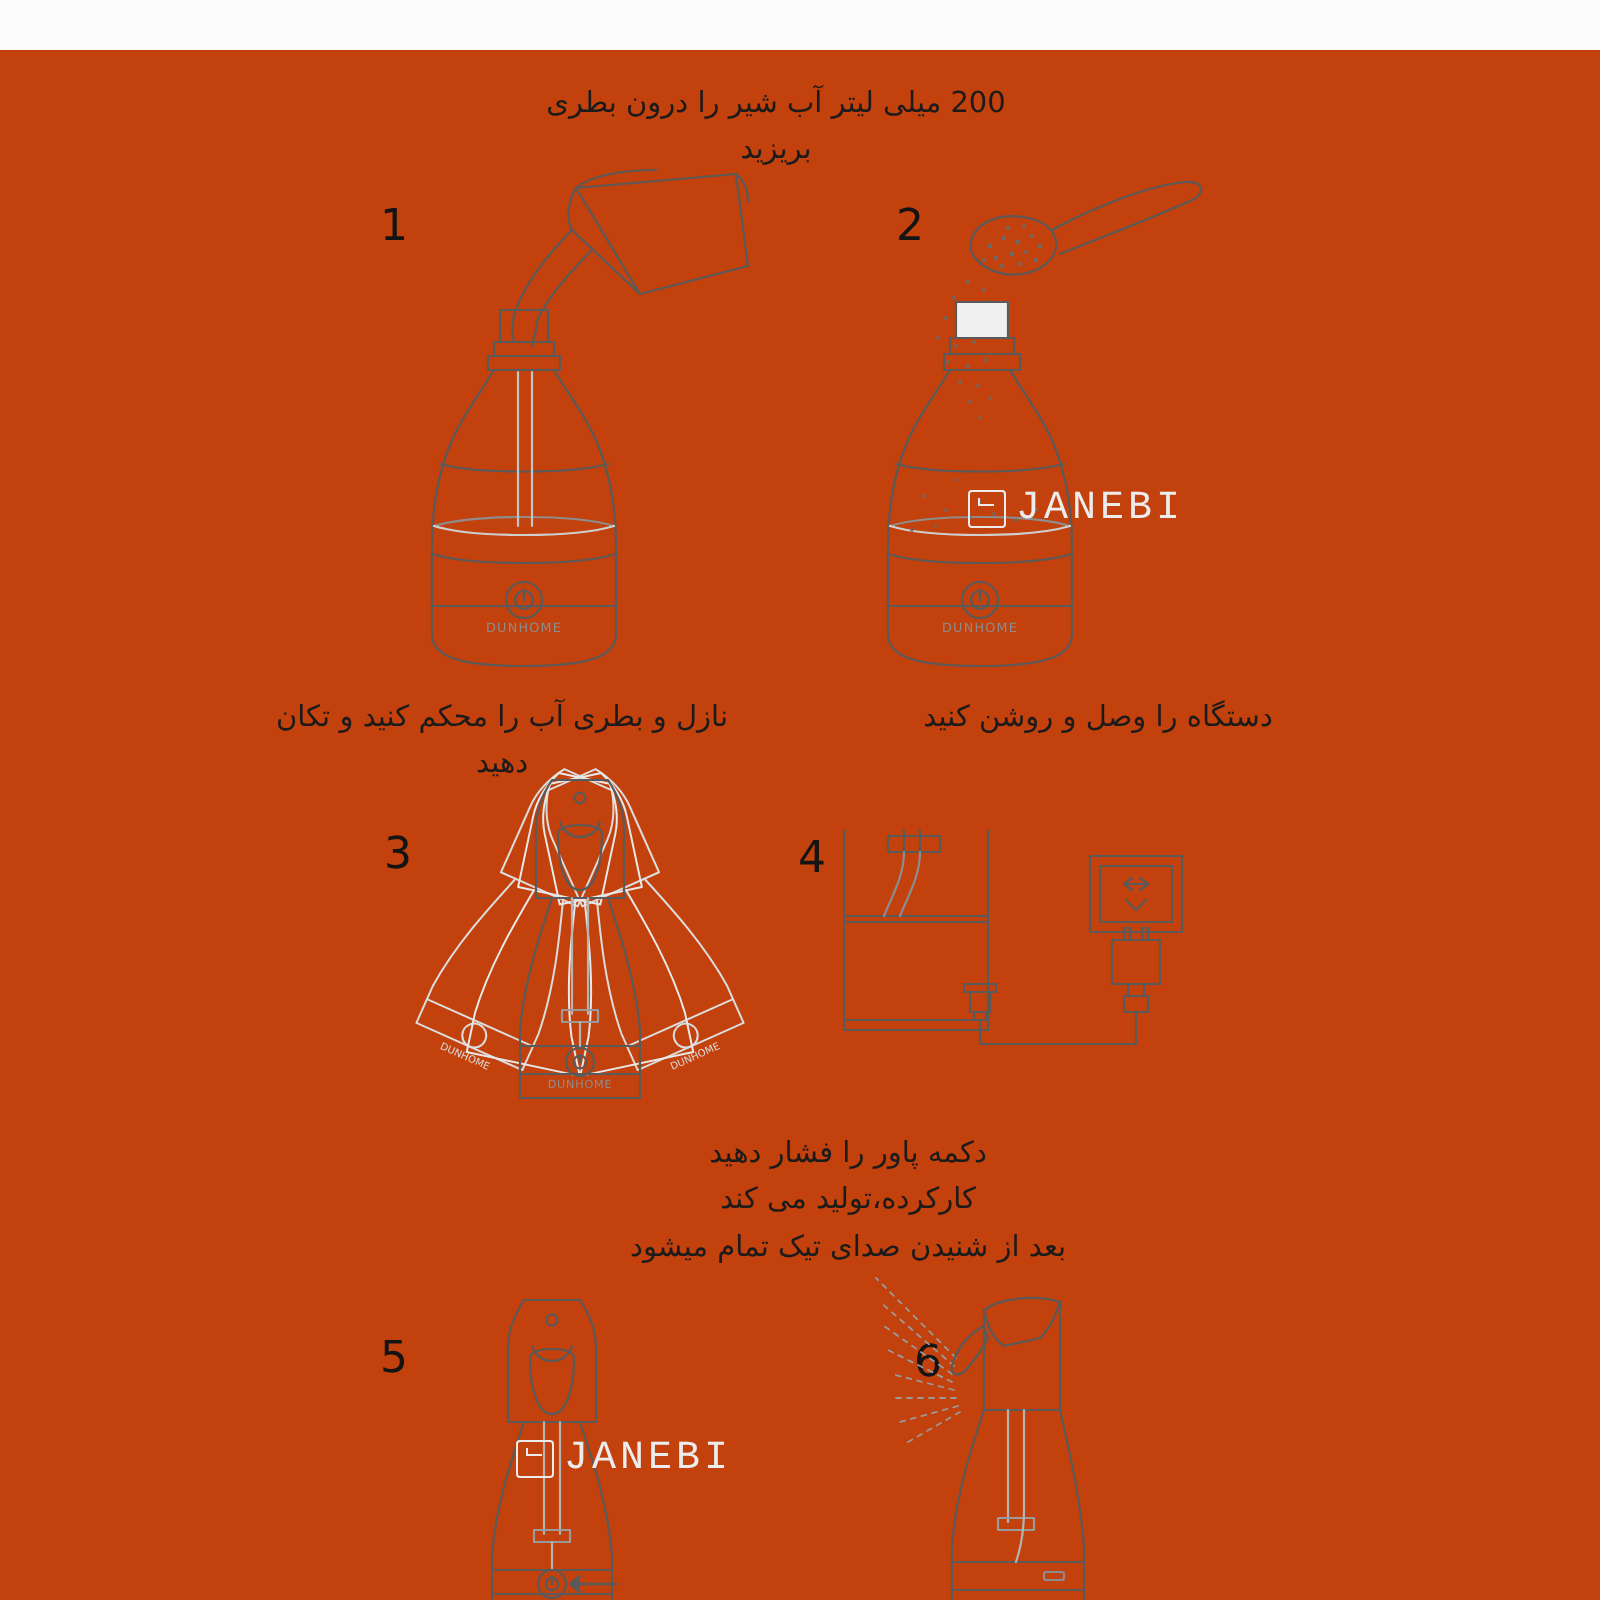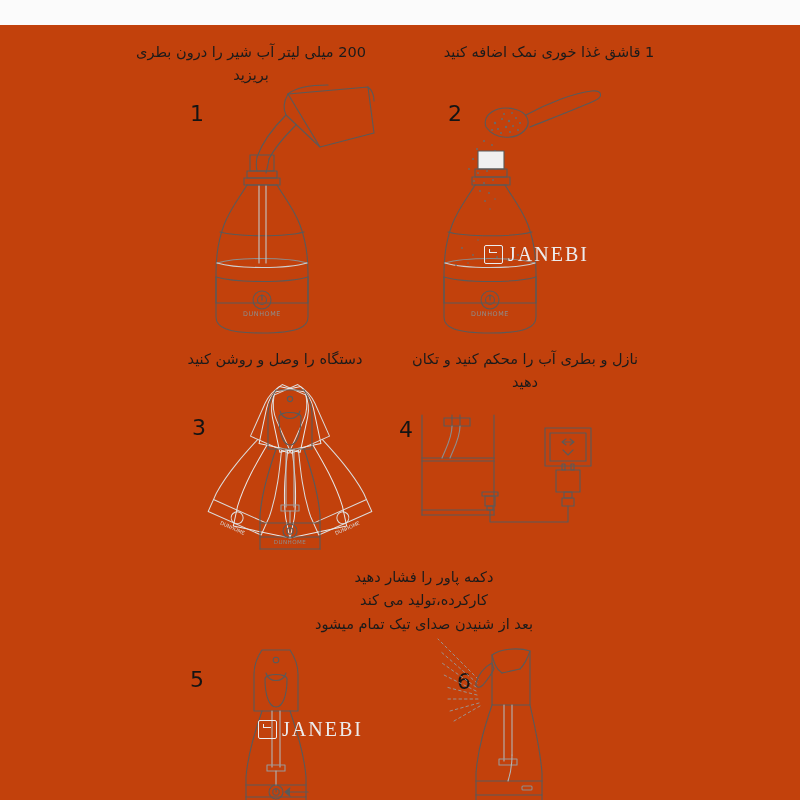--- a/index.html
+++ b/index.html
@@ -52,21 +52,21 @@
     font-size: 22px;
     color: #141414;
     font-weight: 400;
     line-height: 1;
   }
   .art {
     position: absolute;
   }
   .wm {
     position: absolute;
-    font-family: Liberation Serif, serif;
+    font-family: Liberation Mono, monospace;
     font-size: 20px;
     letter-spacing: 2px;
     color: #ececed;
     user-select: none;
     pointer-events: none;
     display: flex;
     align-items: center;
     gap: 5px;
   }
   .wm .wm-mark {
@@ -87,21 +87,20 @@
   }
   svg { display: block; overflow: visible; }
 </style>
 </head>
 <body>
 
 <div class="sheet">
 
   <div class="caption-row" style="top:16px;">
     <div class="caption cap-left">200 میلی لیتر آب شیر را درون بطری بریزید</div>
-    <div class="caption cap-right">1 قاشق غذا خوری نمک اضافه کنید</div>
   </div>
 
   <div class="step-num" style="left:190px; top:78px;">1</div>
   <div class="art" style="left:200px; top:60px;">
     <svg width="200" height="250" viewBox="0 0 200 250" fill="none" stroke="#5a5a5a" stroke-width="1.1" stroke-linejoin="round" stroke-linecap="round">
 
       <g>
         <path d="M88 9 L168 2 L174 48 L120 62 Z"></path>
         <path d="M88 9 C 84 16, 83 24, 86 30 L120 62"></path>
         <path d="M168 2 C 172 5, 174 10, 174 16"></path>
@@ -231,22 +230,22 @@
       </g>
     </svg>
   </div>
 
   <div class="wm" style="left:484px; top:218px;">
     <span class="wm-mark"></span>
     <span>JANEBI</span>
   </div>
 
   <div class="caption-row" style="top:323px;">
+    <div class="caption cap-left">نازل و بطری آب را محکم کنید و تکان دهید</div>
     <div class="caption cap-right">دستگاه را وصل و روشن کنید</div>
-    <div class="caption cap-left">نازل و بطری آب را محکم کنید و تکان دهید</div>
   </div>
 
   <div class="step-num" style="left:192px; top:392px;">3</div>
   <div class="art" style="left:195px; top:362px;">
     <svg width="200" height="175" viewBox="0 0 200 175" fill="none" stroke="#5a5a5a" stroke-width="1.1" stroke-linejoin="round" stroke-linecap="round">
 
       <g stroke="#dcdcdc" stroke-width="1" transform="rotate(-24 95 12)">
         <path d="M82 2 C 78 8, 74 16, 74 26 L74 62 L116 62 L116 26 C116 16, 112 8, 108 2 Z"></path>
         <path d="M82 62 C 76 80, 68 104, 66 128 L66 148 L124 148 L124 128 C122 104, 114 80, 108 62"></path>
         <path d="M66 135 L124 135"></path>

